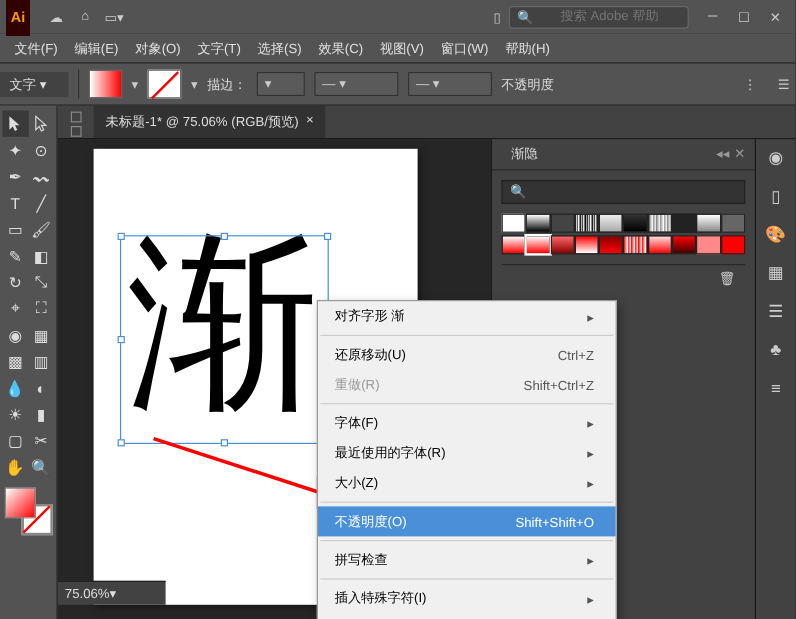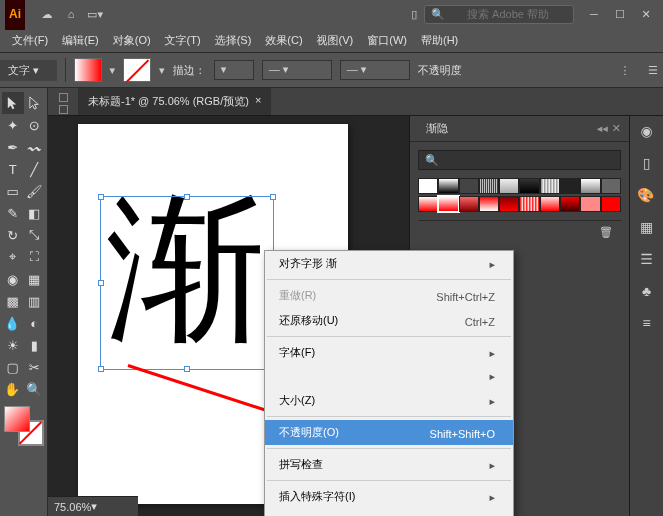--- a/index.html
+++ b/index.html
@@ -62,21 +62,21 @@
 .dock-icon{width:22px;height:22px;display:flex;align-items:center;justify-content:center;color:#ccc;font-size:14px}
 .context-menu{position:absolute;left:264px;top:250px;width:250px;background:#f0f0f0;border:1px solid #999;box-shadow:3px 3px 8px rgba(0,0,0,.4);z-index:100;color:#000;font-size:12px}
 .cm-item{padding:5px 18px 5px 14px;display:flex;align-items:flex-end}
 .cm-item.disabled{color:#999}
 .cm-item .short{margin-left:auto;color:#555;font-size:11px}
 .cm-item .arr{margin-left:auto;color:#555}
 .cm-sep{height:1px;background:#ccc;margin:3px 2px}
 .cm-highlight{background:#4a90d9;color:#fff}
 .cm-highlight .short{color:#fff}
 .red-box{position:absolute;border:2px solid red;pointer-events:none}
-.status{position:absolute;bottom:0;left:0;height:20px;background:#424242;width:90px;display:flex;align-items:center;padding:0 6px;color:#ddd;border-top:1px solid #222}
+.status{position:absolute;bottom:12px;left:0;height:20px;background:#424242;width:90px;display:flex;align-items:center;padding:0 6px;color:#ddd;border-top:1px solid #222}
 svg{width:15px;height:15px}
 </style>
 </head>
 <body>
 
 <div class="titlebar">
   <div class="ai-logo">Ai</div>
   <div class="title-icons">
     <div class="title-icon">☁</div>
     <div class="title-icon">⌂</div>
@@ -278,34 +278,35 @@
     </div>
   </div>
 </div>
 
 <div class="context-menu">
   <div class="cm-item">
       <span>对齐字形 渐</span>
       <span class="arr">▸</span>
     </div>
   <div class="cm-sep"></div>
+  <div class="cm-item">
+      <span>还原移动(U)</span>
+      <span class="short">Ctrl+Z</span>
+    </div>
   <div class="cm-item disabled">
       <span>重做(R)</span>
       <span class="short">Shift+Ctrl+Z</span>
     </div>
-  <div class="cm-item">
-      <span>还原移动(U)</span>
-      <span class="short">Ctrl+Z</span>
-    </div>
   <div class="cm-sep"></div>
   <div class="cm-item">
       <span>字体(F)</span>
       <span class="arr">▸</span>
     </div>
   <div class="cm-item">
+      <span>最近使用的字体(R)</span>
       <span class="arr">▸</span>
     </div>
   <div class="cm-item">
       <span>大小(Z)</span>
       <span class="arr">▸</span>
     </div>
   <div class="cm-sep"></div>
   <div class="cm-item cm-highlight">
       <span>不透明度(O)</span>
       <span class="short">Shift+Shift+O</span>

